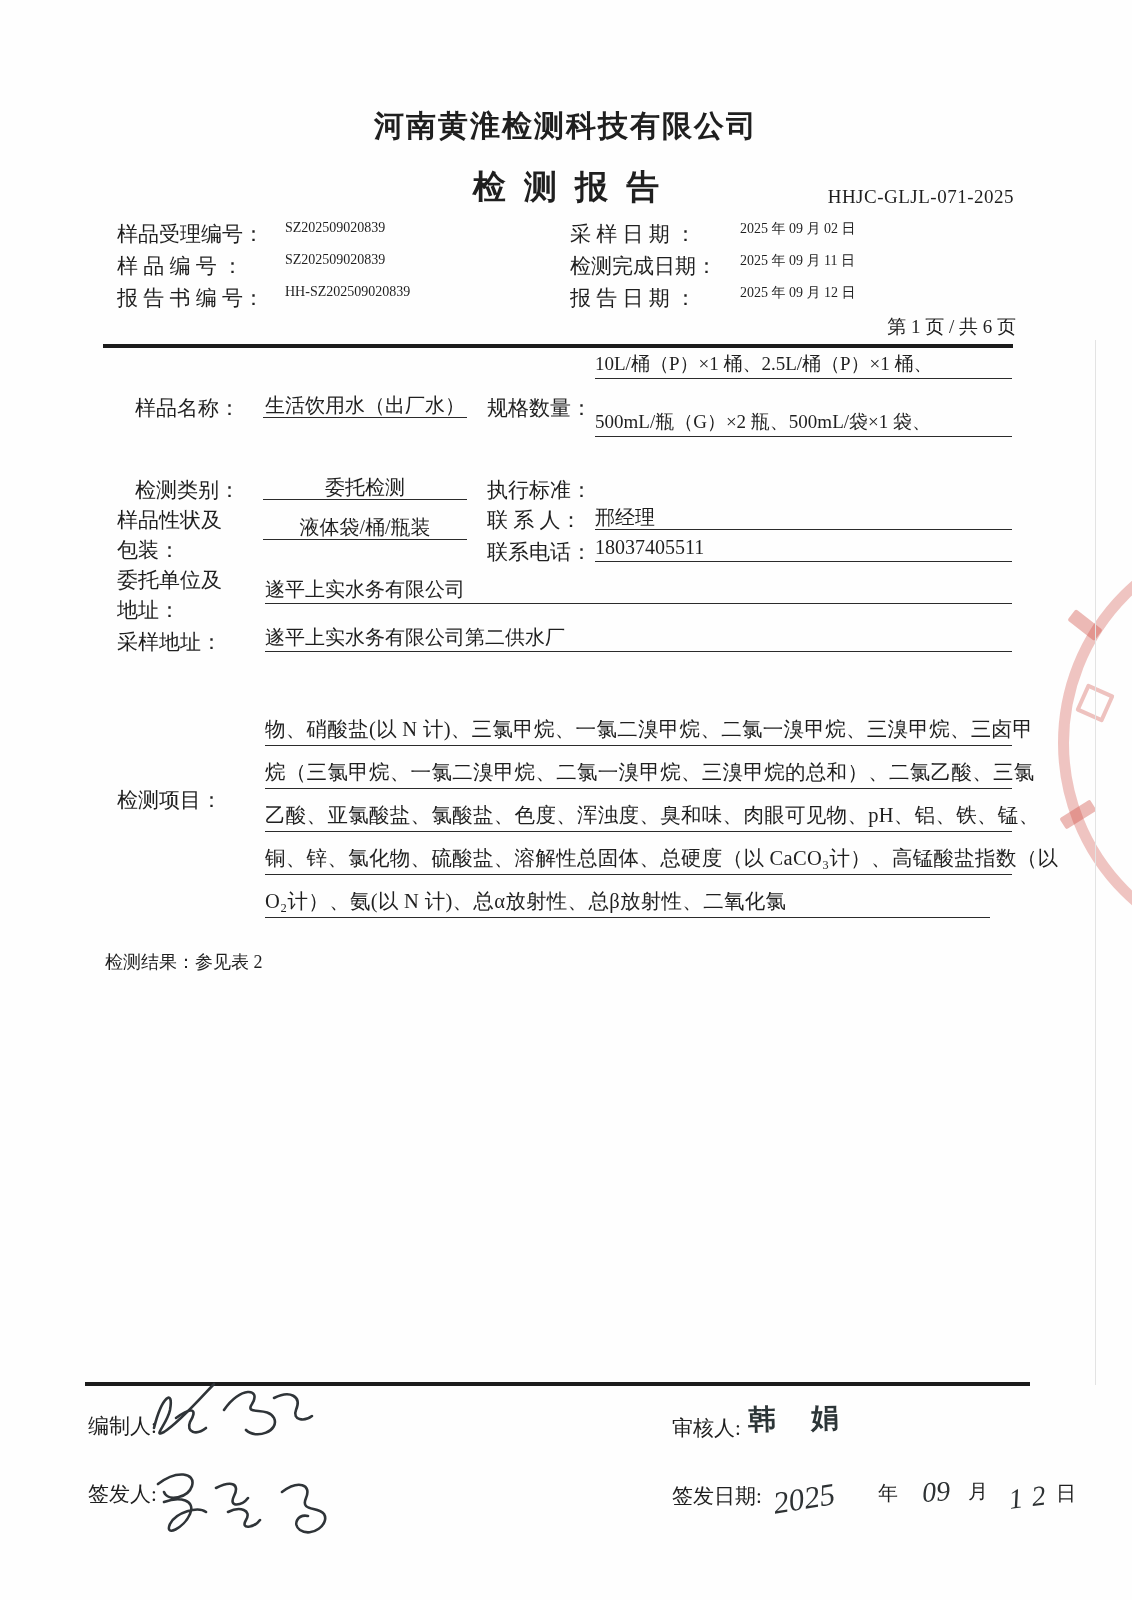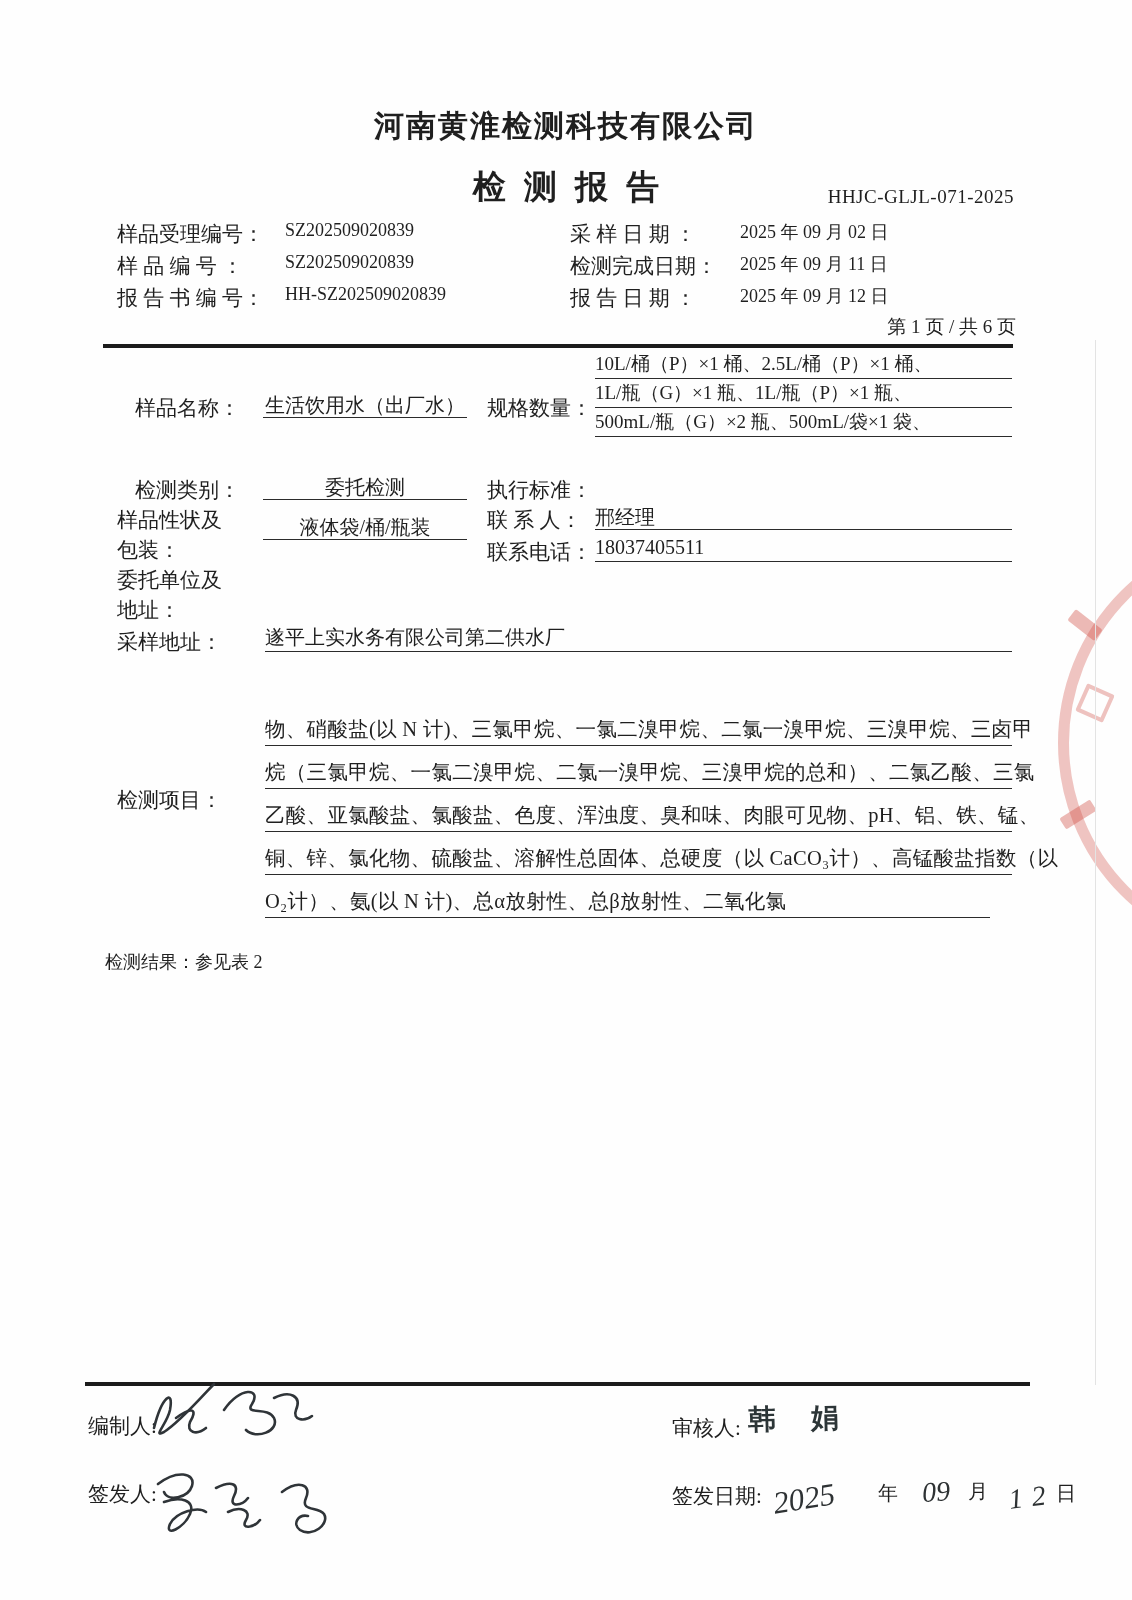--- a/index.html
+++ b/index.html
@@ -14,21 +14,21 @@
   .company-title {
     left:0; right:0; top:106px; text-align:center;
     font-size:30px; font-weight:700; letter-spacing:2px;
   }
   .report-title {
     left:0; right:0; top:165px; text-align:center;
     font-size:33px; font-weight:700; letter-spacing:0.55em; text-indent:0.55em;
   }
   .doc-code { top:186px; right:118px; font-size:19px; letter-spacing:0.5px; }
   .meta-label { font-size:21px; white-space:nowrap; }
-  .meta-value { font-size:18px; white-space:nowrap; }
+  .meta-value { font-size:14px; white-space:nowrap; }
   .page-info { top:314px; right:116px; font-size:19px; }
   .rule { background:#1c1c1c; height:4px; }
   .rule-top { top:344px; left:103px; width:910px; }
   .rule-bottom { top:1382px; left:85px; width:945px; }
   .field-label { font-size:21px; white-space:nowrap; }
   .uline {
     border-bottom:1.5px solid #2b2b2b; font-size:20px; white-space:nowrap;
     overflow:visible;
   }
   .uline.center { text-align:center; }
@@ -88,21 +88,20 @@
   <div class="abs meta-label" style="left:117px;top:284px">报 告 书 编 号：</div>
   <div class="abs meta-value" style="left:285px;top:284px">HH-SZ202509020839</div>
   <div class="abs meta-label" style="left:570px;top:284px">报 告 日 期 ：</div>
   <div class="abs meta-value" style="left:740px;top:284px">2025 年 09 月 12 日</div>
 
   <div class="abs page-info">第 1 页 / 共 6 页</div>
 
   <div class="abs rule rule-top"></div>
 
   <div class="abs spec-line" style="top:350px">10L/桶（P）×1 桶、2.5L/桶（P）×1 桶、</div>
-  <div class="abs spec-line" style="top:379px">1L/瓶（G）×1 瓶、1L/瓶（P）×1 瓶、</div>
   <div class="abs spec-line" style="top:408px">500mL/瓶（G）×2 瓶、500mL/袋×1 袋、</div>
 
   <div class="abs field-label" style="left:135px;top:394px">样品名称：</div>
   <div class="abs uline center" style="left:263px;top:392px;width:204px;height:26px">生活饮用水（出厂水）</div>
   <div class="abs field-label" style="left:487px;top:394px">规格数量：</div>
 
   <div class="abs field-label" style="left:135px;top:476px">检测类别：</div>
   <div class="abs uline center" style="left:263px;top:474px;width:204px;height:26px">委托检测</div>
   <div class="abs field-label" style="left:487px;top:476px">执行标准：</div>
 
@@ -110,20 +109,21 @@
   <div class="abs field-label" style="left:117px;top:536px">包装：</div>
   <div class="abs uline center" style="left:263px;top:514px;width:204px;height:26px">液体袋/桶/瓶装</div>
 
   <div class="abs field-label" style="left:487px;top:506px">联 系 人：</div>
   <div class="abs uline" style="left:595px;top:504px;width:417px;height:26px">邢经理</div>
   <div class="abs field-label" style="left:487px;top:538px">联系电话：</div>
   <div class="abs uline" style="left:595px;top:536px;width:417px;height:26px">18037405511</div>
 
   <div class="abs field-label" style="left:117px;top:566px">委托单位及</div>
   <div class="abs field-label" style="left:117px;top:596px">地址：</div>
+  <div class="abs uline" style="left:265px;top:576px;width:747px;height:28px">遂平上实水务有限公司</div>
 
   <div class="abs field-label" style="left:117px;top:628px">采样地址：</div>
   <div class="abs uline" style="left:265px;top:624px;width:747px;height:28px">遂平上实水务有限公司第二供水厂</div>
 
   <div class="abs field-label" style="left:117px;top:786px">检测项目：</div>
   <div class="abs item-line" style="top:714px">物、硝酸盐(以 N 计)、三氯甲烷、一氯二溴甲烷、二氯一溴甲烷、三溴甲烷、三卤甲</div>
   <div class="abs item-line" style="top:757px">烷（三氯甲烷、一氯二溴甲烷、二氯一溴甲烷、三溴甲烷的总和）、二氯乙酸、三氯</div>
   <div class="abs item-line" style="top:800px">乙酸、亚氯酸盐、氯酸盐、色度、浑浊度、臭和味、肉眼可见物、pH、铝、铁、锰、</div>
   <div class="abs item-line" style="top:843px">铜、锌、氯化物、硫酸盐、溶解性总固体、总硬度（以 CaCO₃计）、高锰酸盐指数（以</div>
   <div class="abs item-line short" style="top:886px">O₂计）、氨(以 N 计)、总α放射性、总β放射性、二氧化氯</div>

